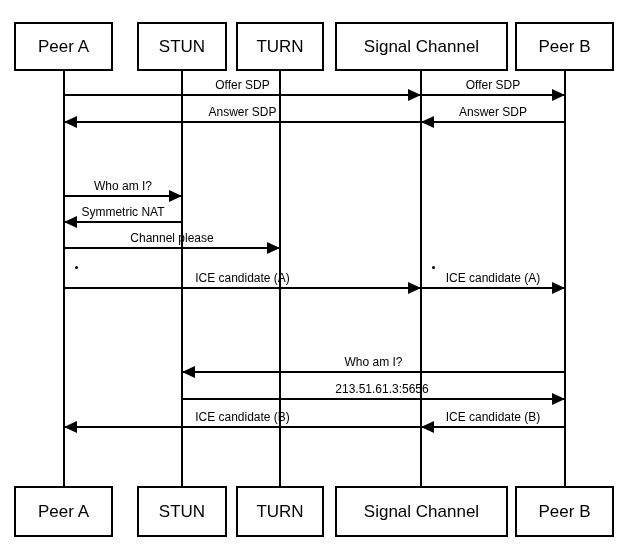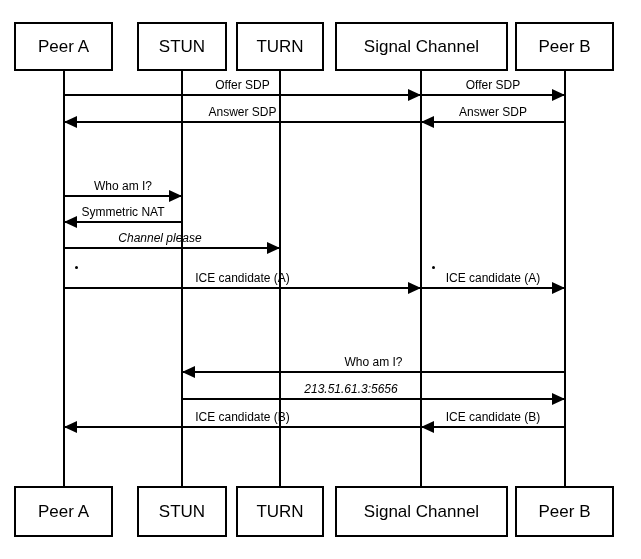--- a/index.html
+++ b/index.html
@@ -55,33 +55,33 @@
     <div class="arrowhead point-left" style="left: 421px; top: 116px;"></div>
     <div class="msg-label" style="left: 493px; top: 106px;">Answer SDP</div>
     <div class="msg-line" style="left: 64px; top: 195.3px; width: 118px;"></div>
     <div class="arrowhead point-right" style="left: 169px; top: 190px;"></div>
     <div class="msg-label" style="left: 123px; top: 180px;">Who am I?</div>
     <div class="msg-line" style="left: 64px; top: 221.3px; width: 118px;"></div>
     <div class="arrowhead point-left" style="left: 64px; top: 216px;"></div>
     <div class="msg-label" style="left: 123px; top: 206px;">Symmetric NAT</div>
     <div class="msg-line" style="left: 64px; top: 247.3px; width: 216px;"></div>
     <div class="arrowhead point-right" style="left: 267px; top: 242px;"></div>
-    <div class="msg-label" style="left: 160px; top: 232px; font-style: italic;">Channel please</div>
+    <div class="msg-label" style="left: 172px; top: 232px;">Channel please</div>
     <div class="msg-line" style="left: 64px; top: 287.3px; width: 357px;"></div>
     <div class="arrowhead point-right" style="left: 408px; top: 282px;"></div>
     <div class="msg-label" style="left: 242.5px; top: 272px;">ICE candidate (A)</div>
     <div class="msg-line" style="left: 421px; top: 287.3px; width: 144px;"></div>
     <div class="arrowhead point-right" style="left: 552px; top: 282px;"></div>
     <div class="msg-label" style="left: 493px; top: 272px;">ICE candidate (A)</div>
     <div class="msg-line" style="left: 182px; top: 371.3px; width: 383px;"></div>
     <div class="arrowhead point-left" style="left: 182px; top: 366px;"></div>
     <div class="msg-label" style="left: 373.5px; top: 356px;">Who am I?</div>
     <div class="msg-line" style="left: 182px; top: 398.3px; width: 383px;"></div>
     <div class="arrowhead point-right" style="left: 552px; top: 393px;"></div>
-    <div class="msg-label" style="left: 351px; top: 383px; font-style: italic;">213.51.61.3:5656</div>
+    <div class="msg-label" style="left: 382px; top: 383px;">213.51.61.3:5656</div>
     <div class="msg-line" style="left: 64px; top: 426.3px; width: 357px;"></div>
     <div class="arrowhead point-left" style="left: 64px; top: 421px;"></div>
     <div class="msg-label" style="left: 242.5px; top: 411px;">ICE candidate (B)</div>
     <div class="msg-line" style="left: 421px; top: 426.3px; width: 144px;"></div>
     <div class="arrowhead point-left" style="left: 421px; top: 421px;"></div>
     <div class="msg-label" style="left: 493px; top: 411px;">ICE candidate (B)</div>
     <div class="seq-dot" style="left: 75px; top: 266px;"></div>
     <div class="seq-dot" style="left: 432px; top: 266px;"></div>
   </div>
 

